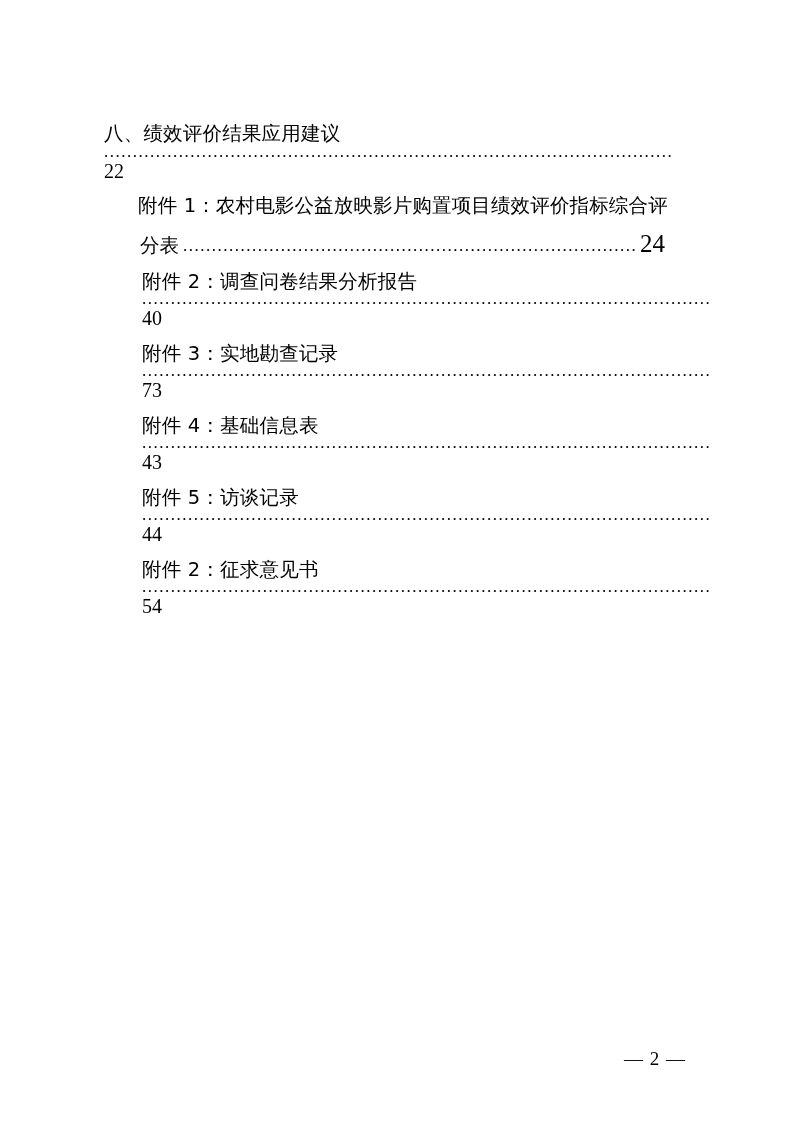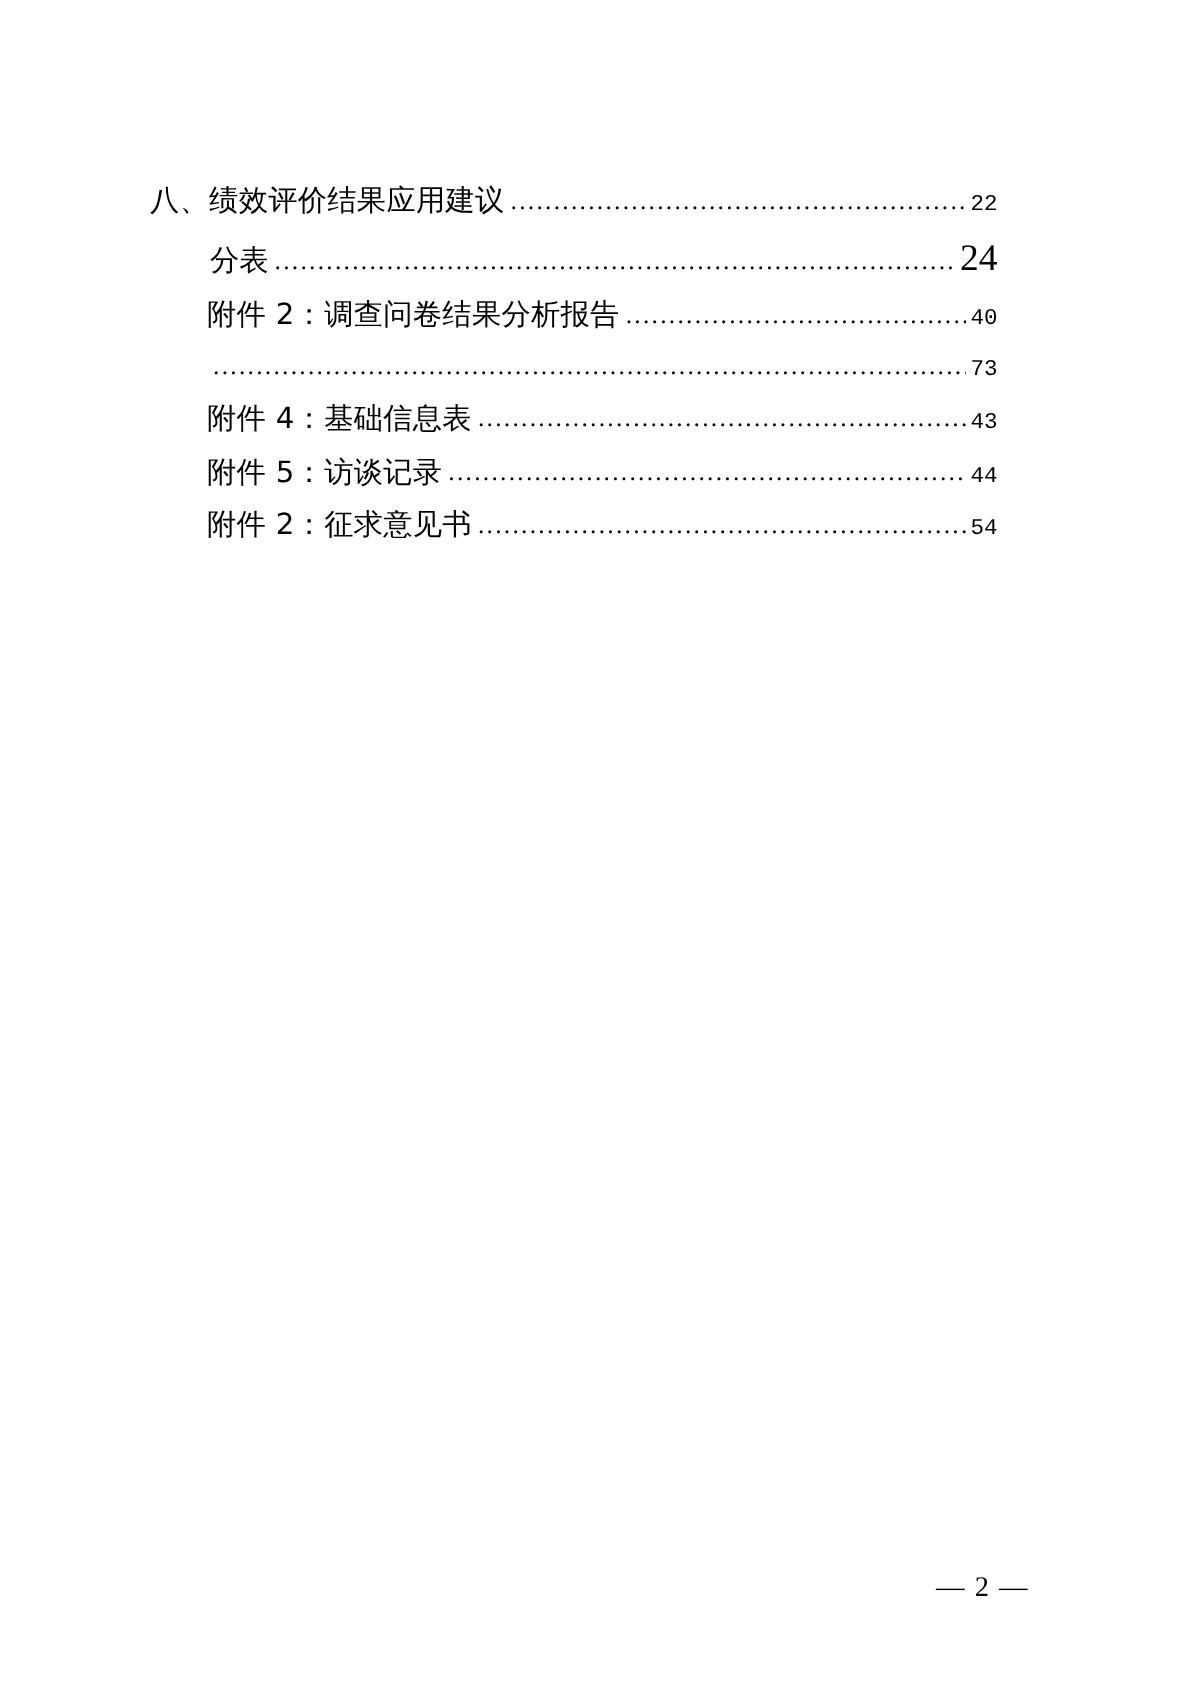--- a/index.html
+++ b/index.html
@@ -26,40 +26,41 @@
     width: 565px;
   }
   
   .toc-line {
     display: flex;
     align-items: baseline;
     font-size: 19.5px;
     line-height: 1.0;
     margin-bottom: 15.5px;
     white-space: nowrap;
+    flex-direction: column;
   }
   .toc-line .label {
     flex: 0 0 auto;
     letter-spacing: 0.2px;
   }
   .toc-line .leader {
     flex: 1 1 auto;
     overflow: hidden;
     white-space: nowrap;
     margin: 0 3px 0 4px;
     font-size: 17px;
     letter-spacing: 1.5px;
     color: #000;
     position: relative;
     top: -1px;
   }
   .toc-line .page-no {
     flex: 0 0 auto;
-    font-family: Liberation Mono, monospace;
-    font-size: 15px;
+    font-family: Liberation Serif, serif;
+    font-size: 20px;
   }
   
   .lvl-1 { padding-left: 0px; }
   .lvl-2 { padding-left: 38px; }
 
   
   .toc-wrap {
     font-size: 19.5px;
     line-height: 1.0;
     margin-bottom: 15.5px;
@@ -111,34 +112,36 @@
 
   <div class="toc">
 
     <div class="toc-line lvl-1">
       <span class="label cjk">八、绩效评价结果应用建议</span>
       <span class="leader">...................................................................................................</span>
       <span class="page-no">22</span>
     </div>
 
     <div class="toc-wrap">
+      <div class="first-row cjk">附件 1：农村电影公益放映影片购置项目绩效评价指标综合评</div>
       <div class="second-row">
         <span class="label cjk">分表</span>
         <span class="leader">...................................................................................................</span>
         <span class="page-no">24</span>
       </div>
     </div>
 
     <div class="toc-line lvl-2">
       <span class="label cjk">附件 2：调查问卷结果分析报告</span>
       <span class="leader">...................................................................................................</span>
       <span class="page-no">40</span>
     </div>
 
     <div class="toc-line lvl-2">
+      <span class="label cjk">附件 3：实地勘查记录</span>
       <span class="leader">...................................................................................................</span>
       <span class="page-no">73</span>
     </div>
 
     <div class="toc-line lvl-2">
       <span class="label cjk">附件 4：基础信息表</span>
       <span class="leader">...................................................................................................</span>
       <span class="page-no">43</span>
     </div>
 

